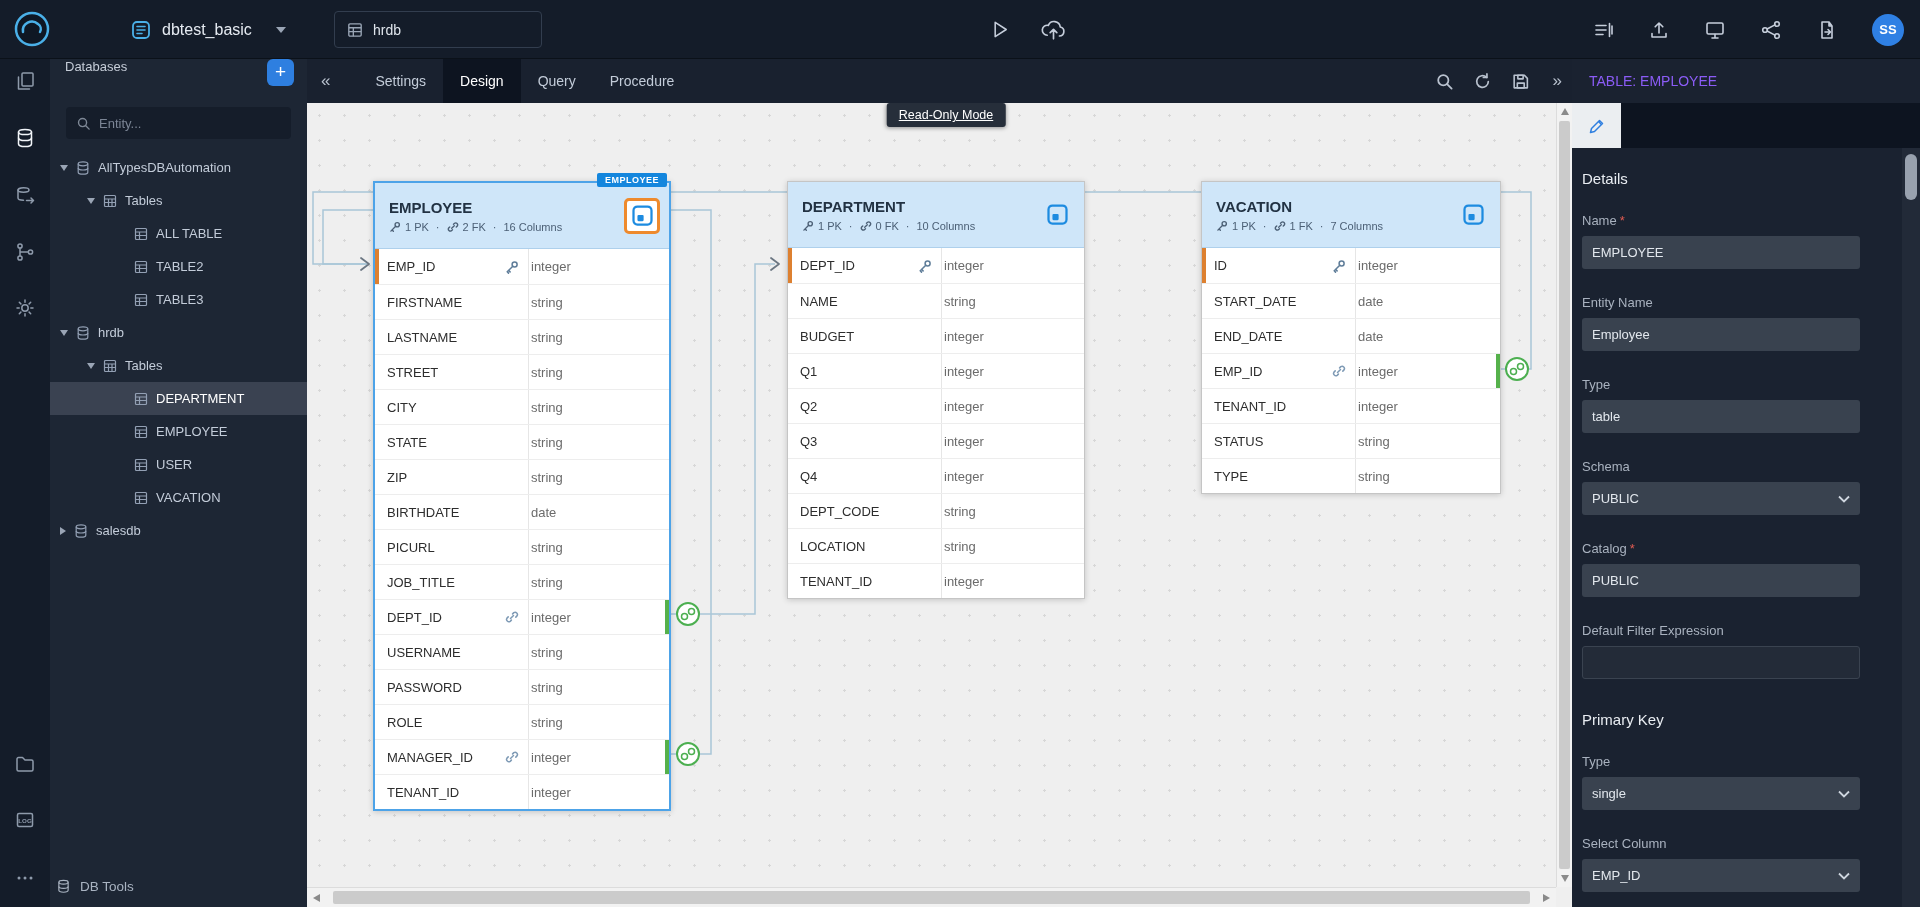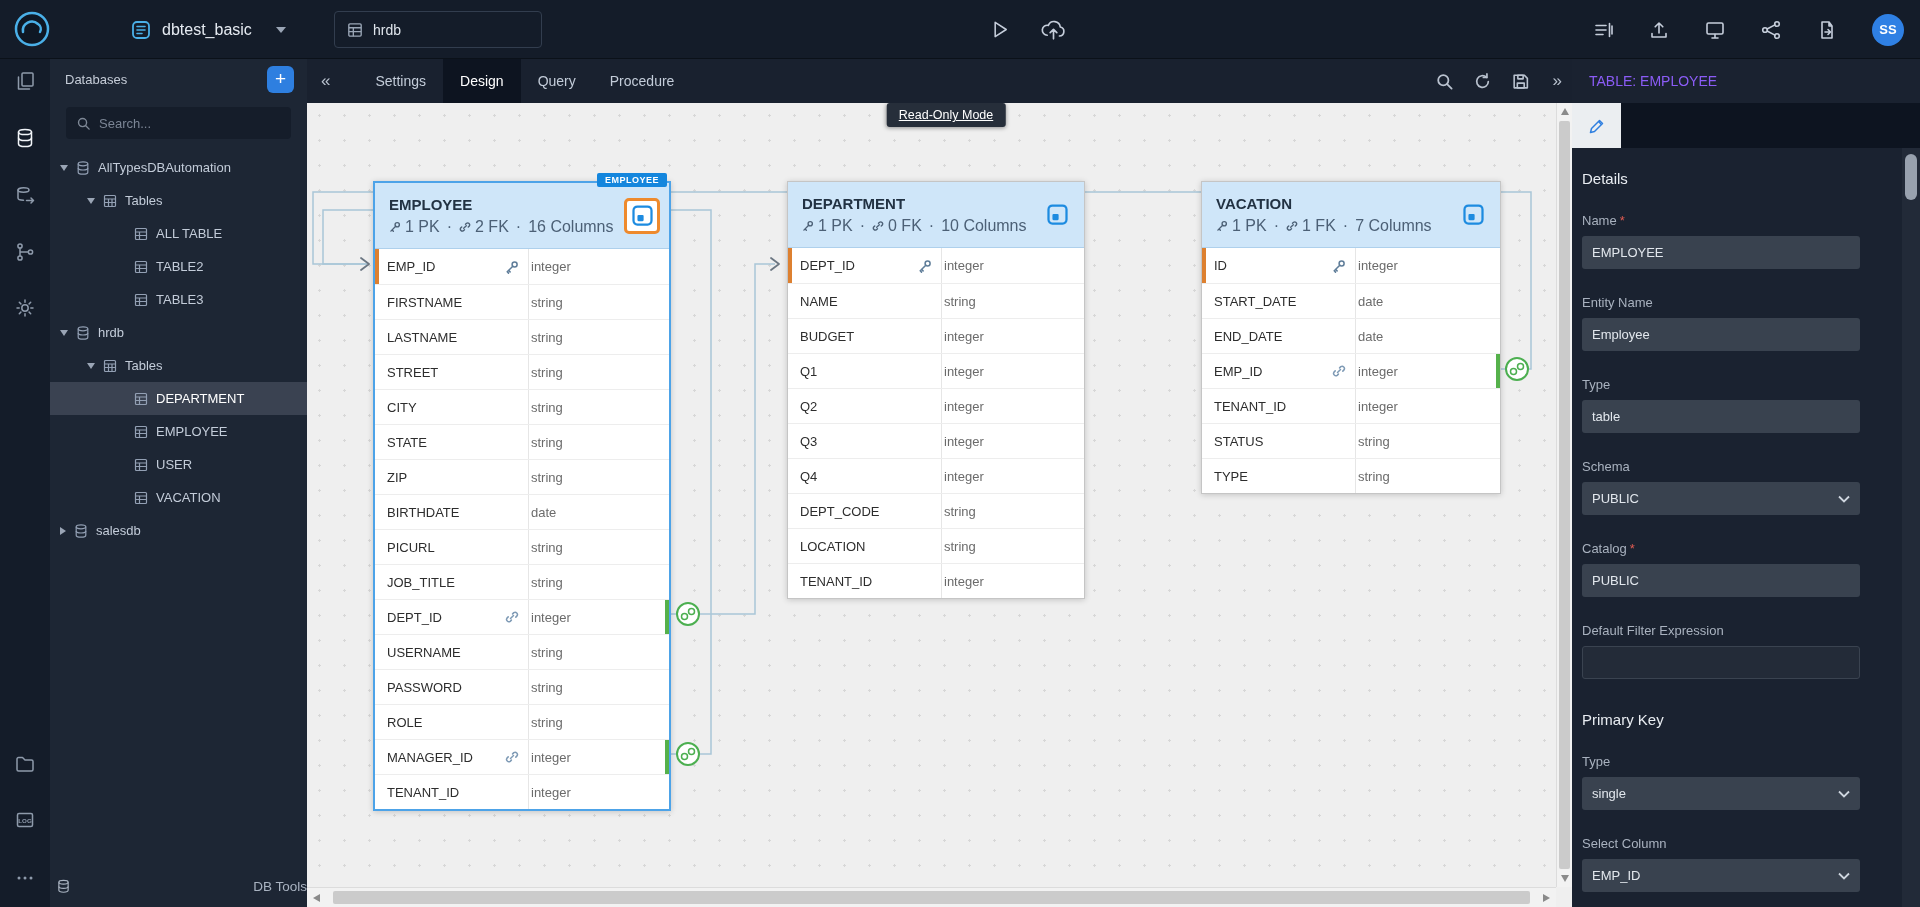--- a/index.html
+++ b/index.html
@@ -19,34 +19,34 @@
 #avatar{width:32px;height:32px;border-radius:50%;background:#2f80e4;color:#fff;font-size:13px;font-weight:bold;display:flex;align-items:center;justify-content:center}
 
 
 #rail{position:absolute;left:0;top:59px;bottom:0;width:50px;background:#141c29;z-index:15}
 .rail-item{position:absolute;left:0;width:50px;height:40px;display:flex;align-items:center;justify-content:center;cursor:pointer}
 .ric{stroke:#8e9aab;fill:none;stroke-width:1.5;stroke-linecap:round;stroke-linejoin:round}
 .ric-active{stroke:#f2f5f9}
 
 
 #sidebar{position:absolute;left:50px;top:59px;bottom:0;width:257px;background:#1d2634;z-index:14}
-#sb-head{height:40px;display:flex;align-items:center;padding:0 13px 0 15px}
+#sb-head{height:40px;display:flex;padding:0 13px 0 15px}
 #sb-title{color:#c6cdd8;font-size:13px;flex:1}
 #add-btn{width:27px;height:27px;background:#2e7fe0;border-radius:6px;color:#fff;font-size:19px;line-height:25px;text-align:center;cursor:pointer}
 #sb-search{margin:8px 16px 0 16px;height:32px;background:#151d2a;border-radius:4px;display:flex;align-items:center;gap:8px;padding:0 10px;cursor:text}
 #sb-search span{color:#7b8595;font-size:13px}
 #tree{margin-top:12px}
 .trow{height:33px;display:flex;align-items:center;cursor:pointer;color:#c3ccd9;font-size:13px;white-space:nowrap}
 .trow.sel{background:#3a4251;color:#fff}
 .tw{width:0;height:0;margin-right:7px;flex:0 0 auto}
 .tw.open{border-left:4.5px solid transparent;border-right:4.5px solid transparent;border-top:6px solid #9aa5b5}
 .tw.closed{border-top:4.5px solid transparent;border-bottom:4.5px solid transparent;border-left:6px solid #9aa5b5}
 .tw.none{width:12px;margin-right:7px}
 .ticon{flex:0 0 auto;margin-right:7px}
-#sb-footer{position:absolute;bottom:12px;left:5px;right:0;display:flex;align-items:center;justify-content:space-between;gap:8px;color:#a9b3c1;font-size:13.5px;cursor:pointer}
+#sb-footer{position:absolute;bottom:12px;left:5px;right:0;display:flex;align-items:center;justify-content:flex-start;gap:8px;color:#a9b3c1;font-size:13.5px;cursor:pointer}
 
 
 #main{position:absolute;left:307px;top:59px;bottom:0;width:1265px;background:#19212f}
 #tabbar{height:44px;display:flex;align-items:center;position:relative}
 #collapse-left{margin-left:8px;color:#b9c2cf;font-size:17px;cursor:pointer;padding:4px 6px}
 #tabs{display:flex;height:44px;margin-left:22px}
 .tab{height:44px;display:flex;align-items:center;padding:0 17px;color:#c3ccd9;font-size:14px;cursor:pointer}
 .tab.active{background:#0d1420;color:#fff}
 #tb-icons{position:absolute;right:6px;top:0;height:44px;display:flex;align-items:center;gap:19px}
 .tbi{cursor:pointer;display:flex;align-items:center}
@@ -57,21 +57,21 @@
 #entities{position:absolute;left:0;top:0;right:16px;bottom:20px;z-index:2}
 
 #ro-tooltip{position:absolute;left:639px;top:0;transform:translateX(-50%);background:#262e3a;color:#fff;font-size:12.5px;text-decoration:underline;padding:5px 12px;border-radius:3px;z-index:6;box-shadow:0 1px 4px rgba(0,0,0,.4);white-space:nowrap}
 
 
 .entity{position:absolute;background:#fff;border:1px solid #c5c5c5;box-shadow:0 1px 6px rgba(0,0,0,.18)}
 .entity.selected{border:2px solid #4da3e8}
 .ebadge{position:absolute;top:-10px;right:2px;background:#1486dd;color:#fff;font-size:9px;font-weight:bold;letter-spacing:.5px;padding:2px 8px;border-radius:2px}
 .ehead{height:66px;background:#cfe6f9;border-bottom:1px solid #aed0ec;display:flex;align-items:center;justify-content:space-between;padding:0 9px 0 14px}
 .etitle{font-size:15px;font-weight:bold;color:#223243;margin-bottom:5px}
-.estats{font-size:16px;color:#4c6076;display:flex;align-items:center;gap:4px}
+.estats{font-size:11px;color:#4c6076;display:flex;align-items:center;gap:4px}
 .estats .dot{font-style:normal;margin:0 3px;color:#4c6076}
 .eicon{width:36px;height:36px;display:flex;align-items:center;justify-content:center;border-radius:5px}
 .eicon.focus{background:#fff;border:3px solid #ee8a2d}
 .erow{height:35px;display:flex;background:#fff;border-top:1px solid #ededed}
 .erow:first-child{border-top:none}
 .ecell{display:flex;align-items:center}
 .ecell.n{flex:0 0 153px;justify-content:space-between;padding:0 9px 0 12px}
 .ecell.t{flex:1;border-left:1px solid #e6e6e6;padding-left:2px;color:#6b6b6b;font-size:13px}
 .cname{font-size:13px;color:#2d2d2d}
 .erow.hl-l{box-shadow:inset 4px 0 0 #dd8030}
@@ -253,21 +253,21 @@
       <span id="sb-title">Databases</span>
       <div id="add-btn">+</div>
     </div>
     <div id="sb-search">
       <svg width="15" height="15" viewBox="0 0 16 16">
           <g fill="none" stroke="#7e8896" stroke-width="1.5" stroke-linecap="round">
             <circle cx="7" cy="7" r="4.3"></circle>
             <path d="M10.4 10.4 L14 14"></path>
           </g>
         </svg>
-      <span>Search...</span>
+      <span>Entity...</span>
     </div>
     <div id="tree">
         <div class="trow" style="padding-left:10px">
           <span class="tw open"></span>
           <svg class="ticon" width="16" height="16" viewBox="0 0 16 16">
             <g fill="none" stroke="#93a0b4" stroke-width="1.2">
               <ellipse cx="8" cy="3.8" rx="4.8" ry="2"></ellipse>
               <path d="M3.2 3.8 v8.4 c0 1.1 2.1 2 4.8 2 s4.8-.9 4.8-2 V3.8"></path>
               <path d="M3.2 8 c0 1.1 2.1 2 4.8 2 s4.8-.9 4.8-2"></path>
             </g>

